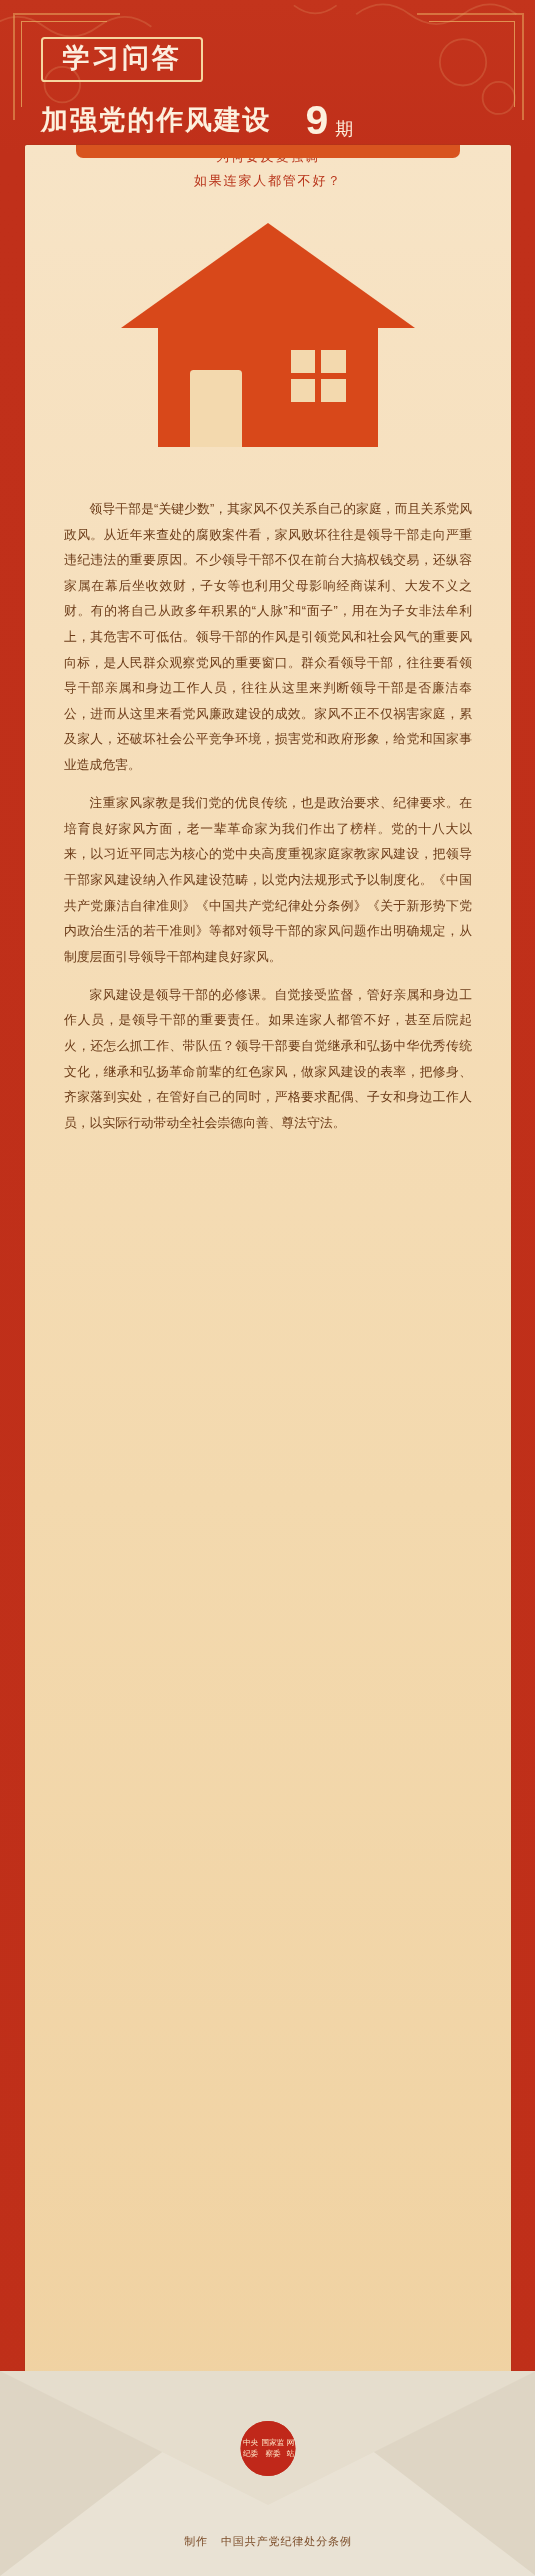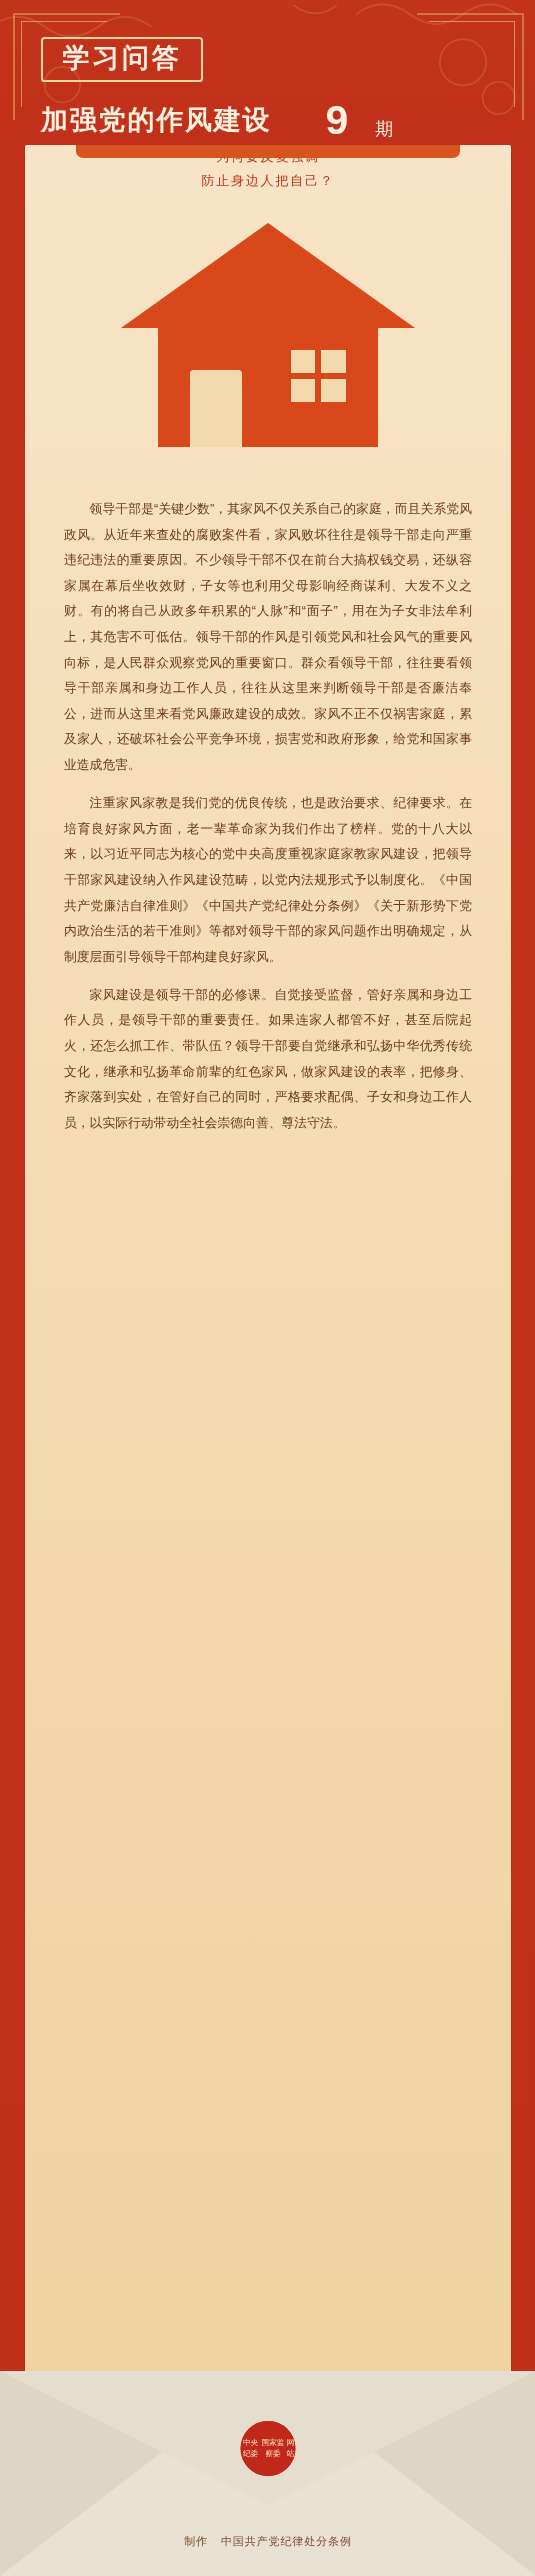--- a/index.html
+++ b/index.html
@@ -62,21 +62,21 @@
     color: #fceede;
     font-size: 27px;
     font-weight: bold;
     letter-spacing: 2.7px;
     line-height: 1;
   }
   .subtitle-row {
     margin: 18px 0 0 41px;
     display: flex;
     align-items: center;
-    gap: 27px;
+    gap: 7px;
   }
   .subtitle {
     color: #fdf0dd;
     font-size: 27px;
     font-weight: bold;
     letter-spacing: 1.8px;
     line-height: 1;
   }
   .issue-num {
     color: #fdf0dd;
@@ -276,21 +276,21 @@
       <span class="issue-num">9</span>
       <span class="issue-unit">期</span>
     </div>
   </div>
 
   <div class="card">
     <div class="card-topbar"></div>
 
     <div class="headline">
       <div>为何要反复强调</div>
-      <div>防止身边人把自己？</div>
+      <div>如果连家人都管不好？</div>
     </div>
 
     <div class="illustration">
       <div class="roof"></div>
       <div class="house-body">
         <div class="door"></div>
         <div class="window"></div>
       </div>
     </div>
 

